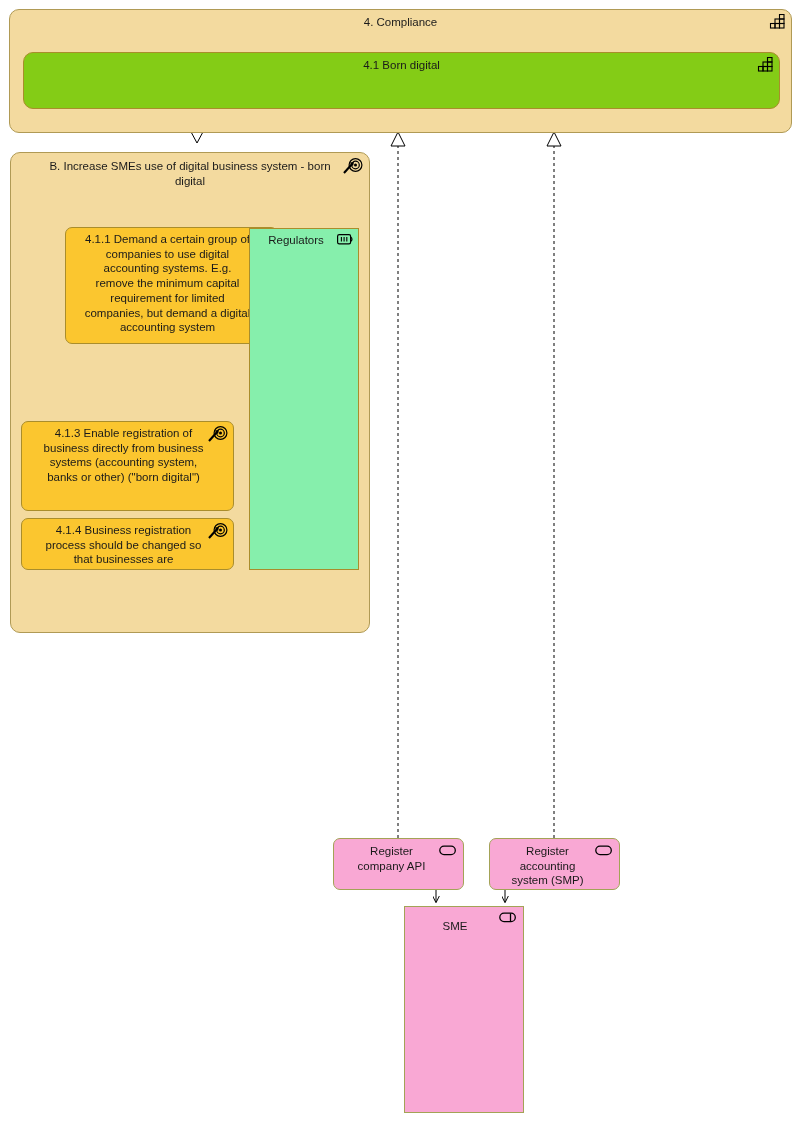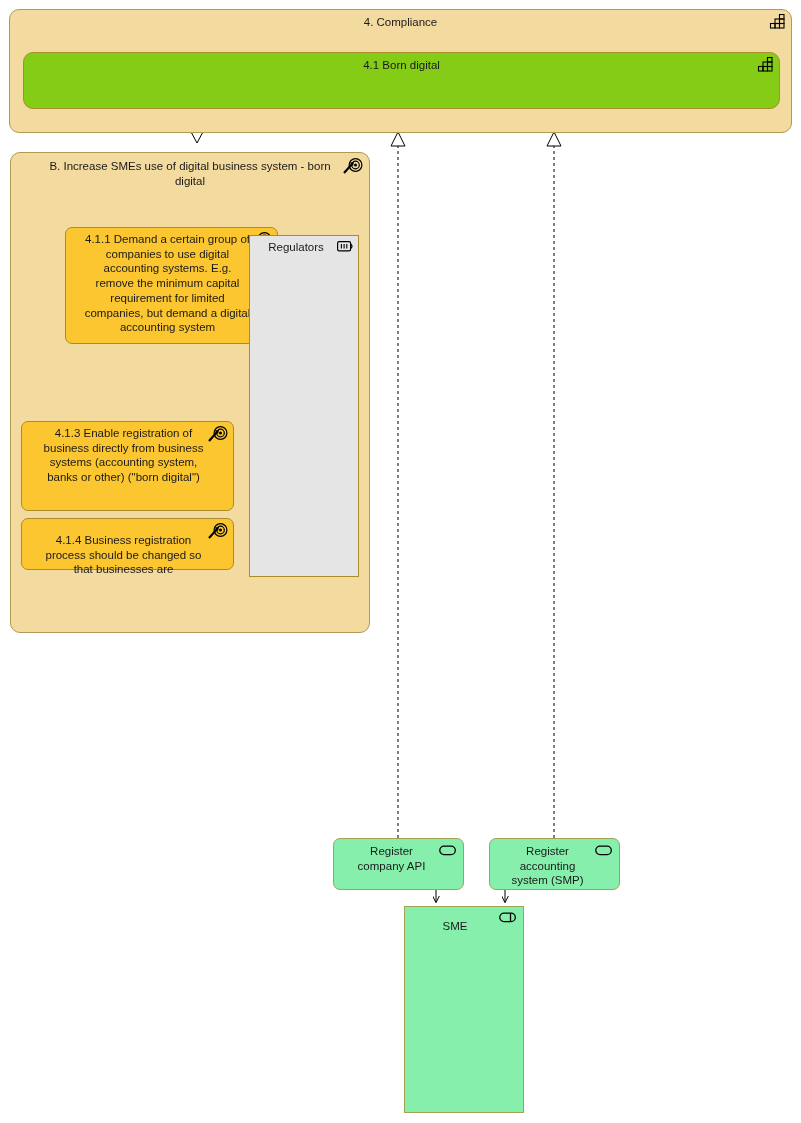--- a/index.html
+++ b/index.html
@@ -35,22 +35,22 @@
     padding: 5px 22px 4px 22px;
     white-space: pre-line;
   }
   .rounded-lg { border-radius: 10px; }
   .rounded-sm { border-radius: 7px; }
   .sharp { border-radius: 0; }
 
   .c-group   { background: #f3da9f; border-color: #b09a55; }
   .c-capab   { background: #84cc16; border-color: #a98d2c; }
   .c-goal    { background: #fbc62f; border-color: #a98d2c; }
-  .c-stake   { background: #e5e5e5; border-color: #a98d2c; margin-top: 7px; }
-  .c-app     { background: #86efac; border-color: #a3a356; }
+  .c-stake   { background: #86efac; border-color: #a98d2c; }
+  .c-app     { background: #f9a8d4; border-color: #a3a356; }
 
   .node .icon {
     position: absolute;
     top: 4px;
     right: 5px;
     width: 18px;
     height: 16px;
     display: block;
   }
   .node .icon svg { display: block; }
@@ -187,21 +187,21 @@
           <circle cx="12.5" cy="8" r="3.8"></circle>
         </g>
         <circle cx="12.5" cy="8" r="1.5" fill="#000"></circle>
         <path d="M 1 16 L 9.5 6.5" stroke="#000" stroke-width="2.1" fill="none"></path>
         <polygon points="11,5 6.5,5.6 10,9" fill="#000"></polygon>
       </svg>
     </span>
   </div>
 
   <div class="node c-goal rounded-sm" style="left:21px; top:518px; width:213px; height:52px;">
-    <span class="title" style="padding:14px 26px 4px 18px;text-align:center;">4.1.4 Business registration process should be changed so that businesses are</span>
+    <span class="title" style="padding:4px 26px 4px 18px;text-align:center;">4.1.4 Business registration process should be changed so that businesses are</span>
     <span class="icon" style="top:3px; right:5px; width:20px; height:18px;">
       <svg width="20" height="18" viewBox="0 0 20 18">
         <g fill="none" stroke="#000" stroke-width="1.2">
           <circle cx="12.5" cy="8" r="6.4"></circle>
           <circle cx="12.5" cy="8" r="3.8"></circle>
         </g>
         <circle cx="12.5" cy="8" r="1.5" fill="#000"></circle>
         <path d="M 1 16 L 9.5 6.5" stroke="#000" stroke-width="2.1" fill="none"></path>
         <polygon points="11,5 6.5,5.6 10,9" fill="#000"></polygon>
       </svg>

